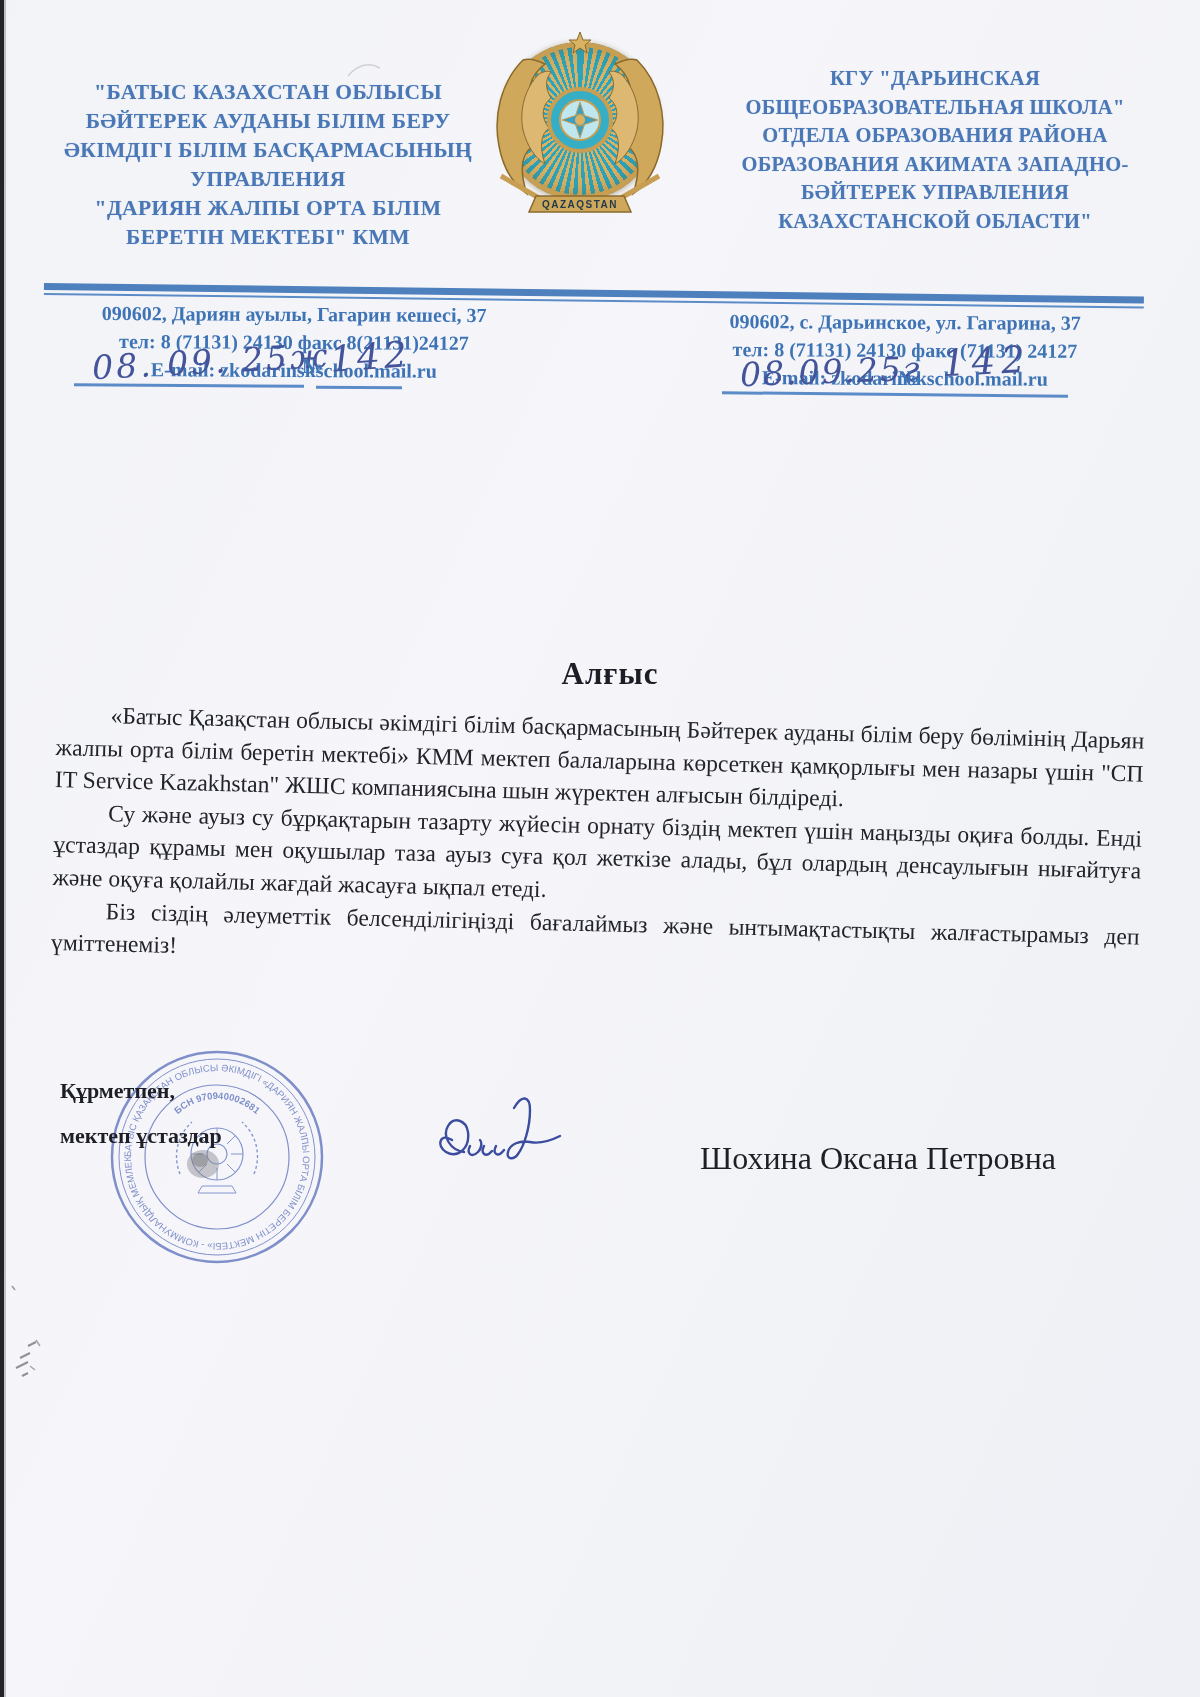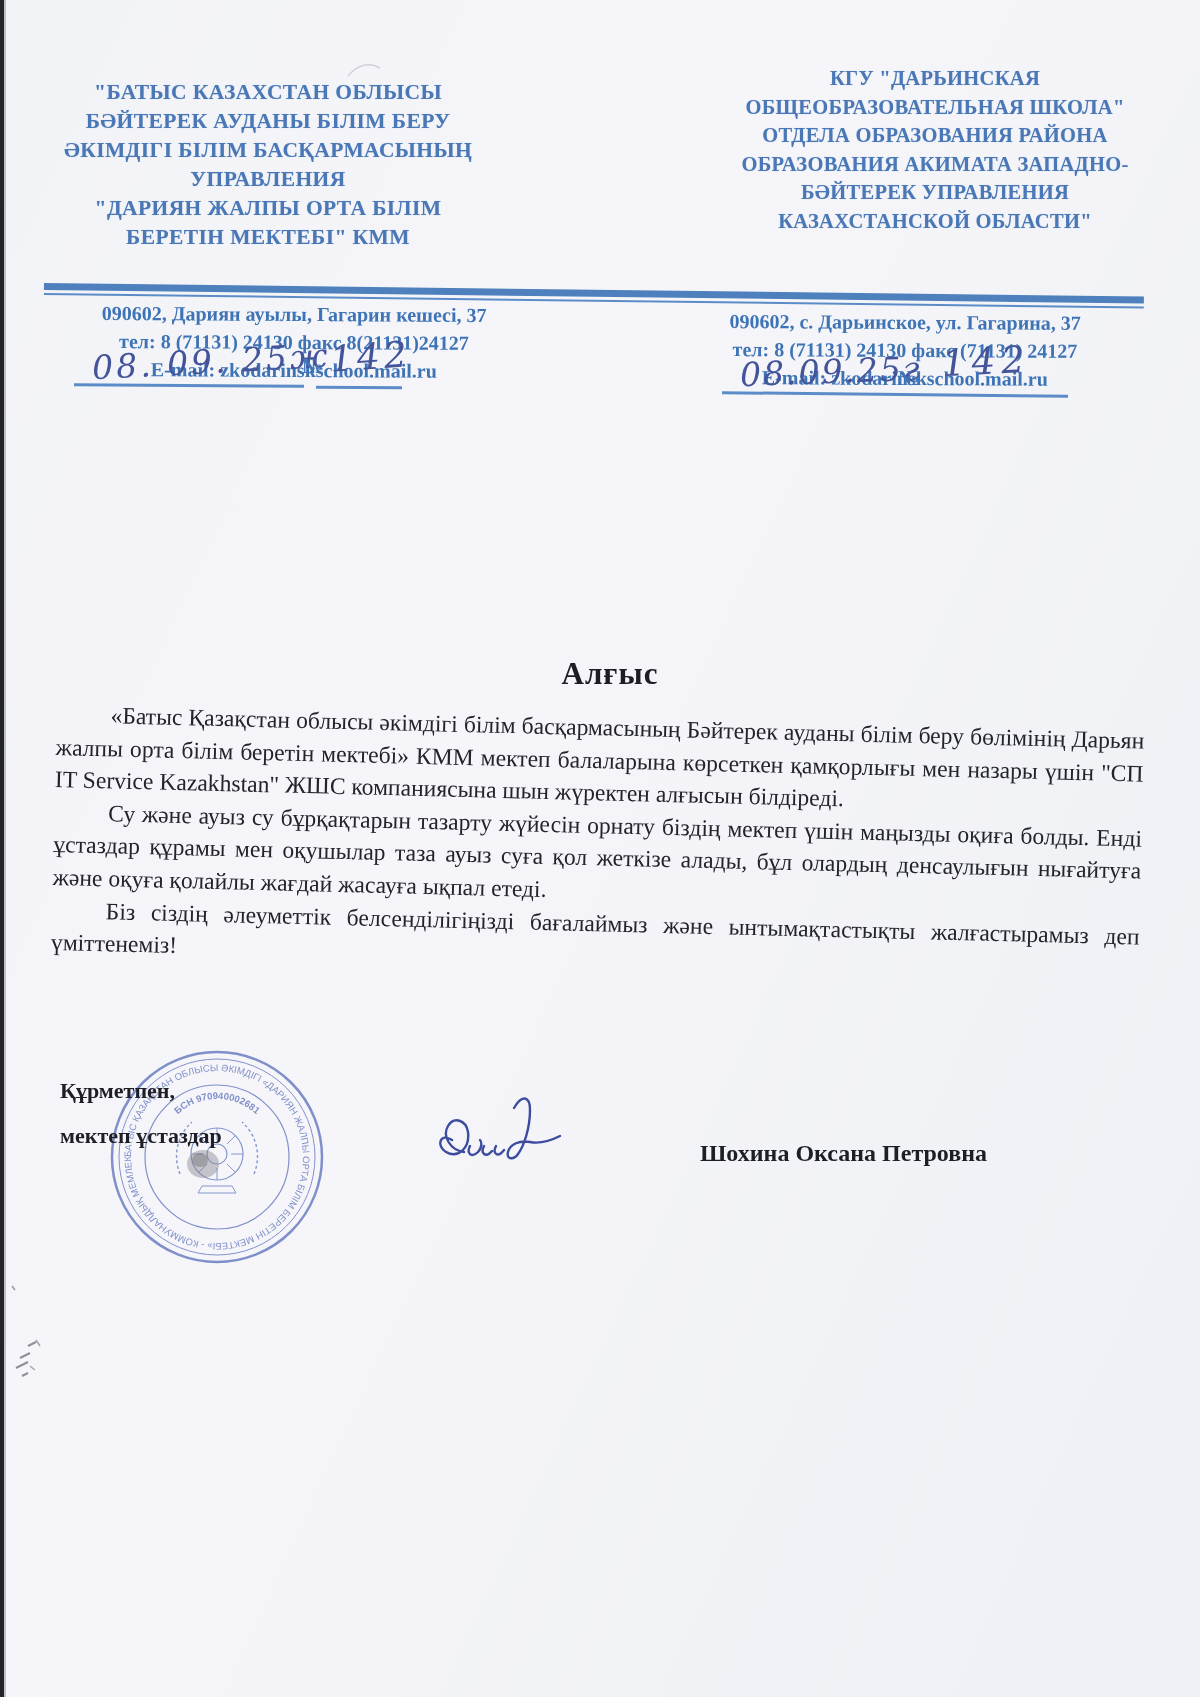--- a/index.html
+++ b/index.html
@@ -55,21 +55,21 @@
   .title{position:absolute;left:0;top:656px;width:1220px;text-align:center;
     font-weight:bold;font-size:31px;letter-spacing:1px;color:#1d1d26;}
   .body-text{position:absolute;left:57px;top:698px;width:1088px;
     font-size:23.6px;line-height:32.6px;color:#23232b;text-align:justify;
     transform:rotate(1.4deg);transform-origin:0 0;}
   .body-text p{margin:0;text-indent:54px;}
 
   
   .closing{position:absolute;left:60px;top:1068px;font-weight:bold;font-size:22px;line-height:45px;
     color:#1e1e26;z-index:3;}
-  .signer{position:absolute;left:700px;top:1140px;font-weight:bold;font-size:24px;color:#1e1e26;z-index:3;white-space:nowrap;}
+  .signer{position:absolute;left:700px;top:1140px;font-weight:normal;font-size:32px;color:#1e1e26;z-index:3;white-space:nowrap;}
   .stamp{position:absolute;left:106px;top:1046px;width:222px;height:222px;z-index:2;opacity:.92;}
   .sig{position:absolute;left:418px;top:1086px;z-index:2;}
 
   .smudge{position:absolute;left:6px;top:1276px;z-index:1;}
   .faint-mark{position:absolute;left:344px;top:58px;opacity:.4;}
 </style>
 </head>
 <body>
 
 <div class="page">
@@ -91,20 +91,45 @@
 
   <div class="org org-right">
     <div>КГУ "ДАРЬИНСКАЯ</div>
     <div>ОБЩЕОБРАЗОВАТЕЛЬНАЯ ШКОЛА"</div>
     <div>ОТДЕЛА ОБРАЗОВАНИЯ РАЙОНА</div>
     <div>ОБРАЗОВАНИЯ АКИМАТА ЗАПАДНО-</div>
     <div>БӘЙТЕРЕК УПРАВЛЕНИЯ</div>
     <div>КАЗАХСТАНСКОЙ ОБЛАСТИ"</div>
   </div>
 
+  <div class="emblem">
+    <div class="emblem-rays"></div>
+    <svg class="emblem-svg" width="186" height="196" viewBox="0 0 186 196">
+
+      <polygon points="93,2 96,10 104,10 98,15 100,23 93,18 86,23 88,15 82,10 90,10" fill="#d9b264" stroke="#8a6a2c" stroke-width="1"></polygon>
+
+      <path d="M36,30 C14,52 6,86 12,116 C16,138 26,154 40,164 C32,140 34,124 46,116 C34,104 34,88 48,78 C38,64 42,46 58,34 C50,30 42,28 36,30 Z" fill="#cfa85c" stroke="#8a6a2c" stroke-width="1.5"></path>
+      <path d="M52,44 C38,58 32,80 36,100 C40,116 48,128 58,134 C52,116 54,104 62,98 C54,88 54,76 64,68 C58,58 58,50 64,42 C60,40 56,42 52,44 Z" fill="#dcb873" stroke="#8a6a2c" stroke-width="1"></path>
+
+      <path d="M150,30 C172,52 180,86 174,116 C170,138 160,154 146,164 C154,140 152,124 140,116 C152,104 152,88 138,78 C148,64 144,46 128,34 C136,30 144,28 150,30 Z" fill="#cfa85c" stroke="#8a6a2c" stroke-width="1.5"></path>
+      <path d="M134,44 C148,58 154,80 150,100 C146,116 138,128 128,134 C134,116 132,104 124,98 C132,88 132,76 122,68 C128,58 128,50 122,42 C126,40 130,42 134,44 Z" fill="#dcb873" stroke="#8a6a2c" stroke-width="1"></path>
+
+      <path d="M14,146 L66,176" stroke="#c79e52" stroke-width="5"></path>
+      <path d="M172,146 L120,176" stroke="#c79e52" stroke-width="5"></path>
+
+      <circle cx="93" cy="90" r="31" fill="#35aec6" stroke="#c79e52" stroke-width="4"></circle>
+      <circle cx="93" cy="90" r="20" fill="#bfe7ef" stroke="#c79e52" stroke-width="2"></circle>
+      <path d="M93,72 L99,90 L93,108 L87,90 Z" fill="#3d9fc0" stroke="#c79e52" stroke-width="1"></path>
+      <path d="M75,90 L93,84 L111,90 L93,96 Z" fill="#3d9fc0" stroke="#c79e52" stroke-width="1"></path>
+      <circle cx="93" cy="90" r="5" fill="#d9b264"></circle>
+
+      <path d="M49,166 L137,166 L144,182 L42,182 Z" fill="#cfa85c" stroke="#8a6a2c" stroke-width="1.5"></path>
+      <text x="93" y="178" text-anchor="middle" font-family="Liberation Sans, sans-serif" font-size="10" font-weight="bold" letter-spacing="1.5" fill="#1f3a4a">QAZAQSTAN</text>
+    </svg>
+  </div>
 
   <div class="rule">
     <div class="thick"></div>
       <div class="gap"></div>
       <div class="thin"></div>
   </div>
 
   <div class="contact contact-left">
     <div>090602, Дариян ауылы, Гагарин кешесі, 37</div>
     <div>тел: 8 (71131) 24130 факс 8(21131)24127</div>

